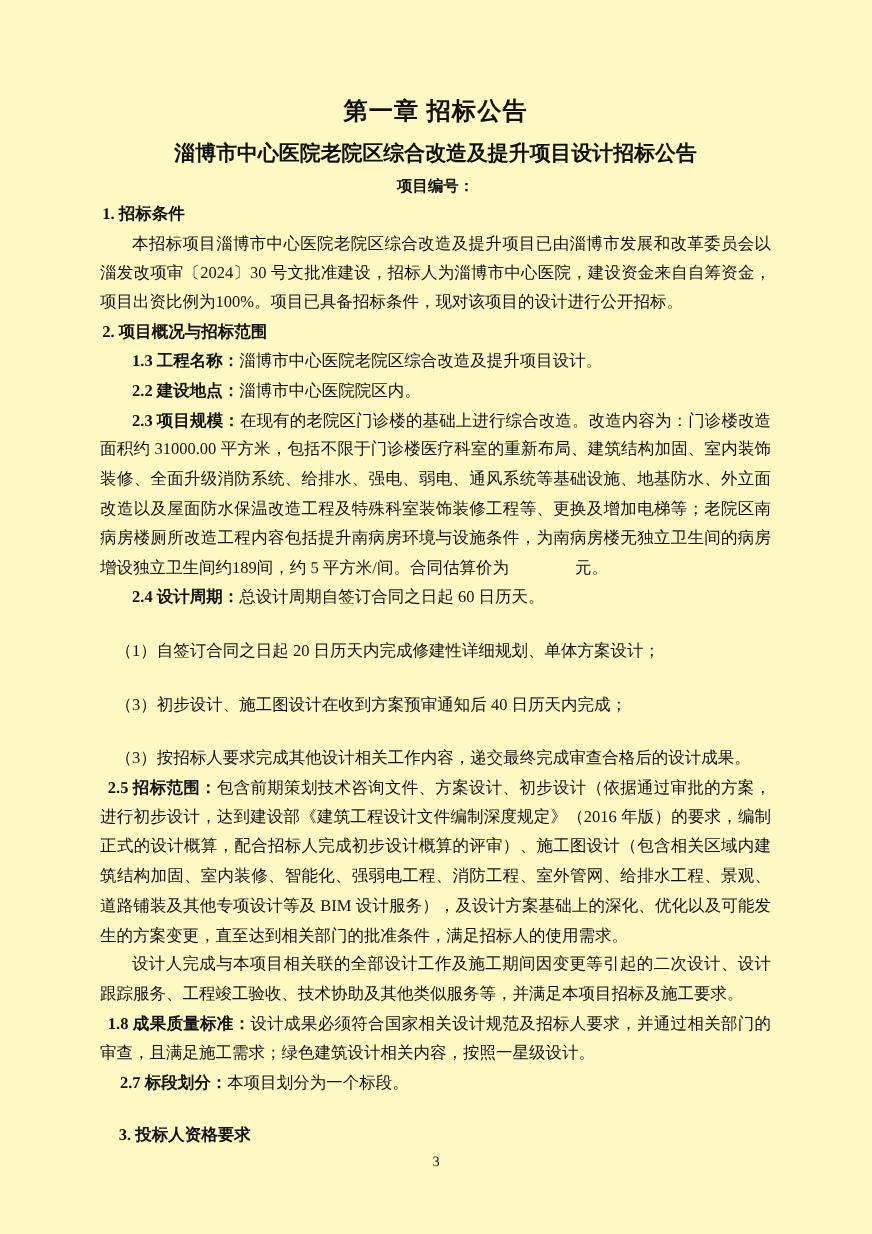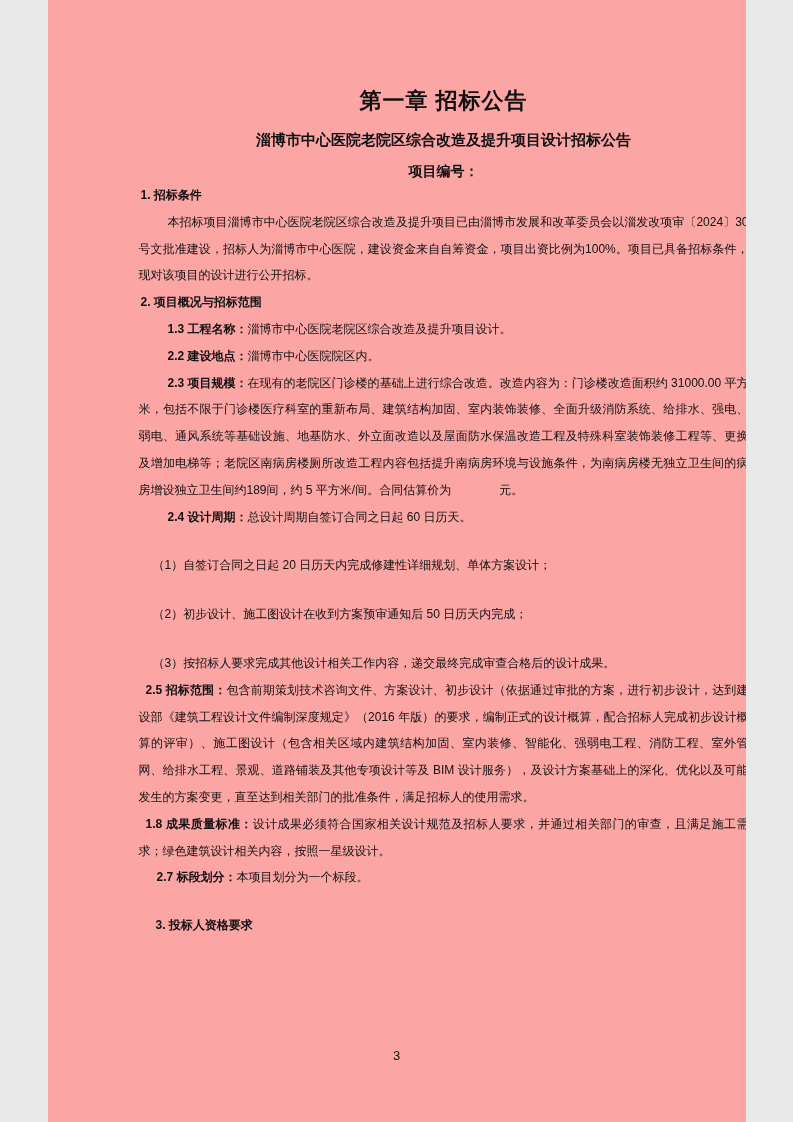--- a/index.html
+++ b/index.html
@@ -1,51 +1,51 @@
 <!DOCTYPE html>
 <html><head>
 <meta charset="utf-8">
 <style>
   html,body { margin:0; padding:0; background:#e8e8e8; }
   .page {
     position:relative;
-    width:698px; height:1122px;
+    width:793px; height:1122px;
     margin:0 auto;
-    background:#fca5a5;
+    background:#fef9c3;
     color:#111111;
-    font-family:Liberation Sans, sans-serif;
+    font-family:Liberation Serif, serif;
     overflow:hidden;
   }
   .content {
     position:absolute;
     left:91px; top:84px;
     width:610px;
   }
   .chapter {
     margin:0;
     font-size:22px; line-height:34px;
     font-weight:bold;
     text-align:center;
     letter-spacing:1px;
   }
   .doctitle {
     margin:8px 0 0 0;
-    font-size:15px; line-height:28px;
+    font-size:19px; line-height:28px;
     font-weight:bold;
     text-align:center;
   }
   .projno {
     margin:6px 0 0 0;
     font-size:14px; line-height:22px;
     font-weight:bold;
     text-align:center;
   }
   .p {
     margin:0;
-    font-size:12px;
+    font-size:15px;
     line-height:26.8px;
     text-align:justify;
     word-break:break-all;
   }
   .lbl { font-weight:bold; }
   .sec   { text-indent:2px;  }
   .ind-p { text-indent:29px; }
   .ind-a { text-indent:29px; }
   .ind-list { text-indent:14px;margin-top:22px; }
   .ind-half { text-indent:7px; }
@@ -79,26 +79,27 @@
     <p class="p ind-a"><b class="lbl">1.3 工程名称：</b><span>淄博市中心医院老院区综合改造及提升项目设计。</span></p>
 
     <p class="p ind-a"><b class="lbl">2.2 建设地点：</b><span>淄博市中心医院院区内。</span></p>
 
     <p class="p ind-a"><b class="lbl">2.3 项目规模：</b><span>在现有的老院区门诊楼的基础上进行综合改造。改造内容为：门诊楼改造面积约 31000.00 平方米，包括不限于门诊楼医疗科室的重新布局、建筑结构加固、室内装饰装修、全面升级消防系统、给排水、强电、弱电、通风系统等基础设施、地基防水、外立面改造以及屋面防水保温改造工程及特殊科室装饰装修工程等、更换及增加电梯等；老院区南病房楼厕所改造工程内容包括提升南病房环境与设施条件，为南病房楼无独立卫生间的病房增设独立卫生间约189间，约 5 平方米/间。合同估算价为　　　　元。</span></p>
 
     <p class="p ind-a"><b class="lbl">2.4 设计周期：</b><span>总设计周期自签订合同之日起 60 日历天。</span></p>
 
     <p class="p ind-list"><b class="lbl"></b><span>（1）自签订合同之日起 20 日历天内完成修建性详细规划、单体方案设计；</span></p>
 
-    <p class="p ind-list"><b class="lbl"></b><span>（2）初步设计、施工图设计在收到方案预审通知后 50 日历天内完成；</span></p>
+    <p class="p ind-list"><b class="lbl"></b><span>（3）初步设计、施工图设计在收到方案预审通知后 40 日历天内完成；</span></p>
 
     <p class="p ind-list"><b class="lbl"></b><span>（3）按招标人要求完成其他设计相关工作内容，递交最终完成审查合格后的设计成果。</span></p>
 
     <p class="p ind-half"><b class="lbl">2.5 招标范围：</b><span>包含前期策划技术咨询文件、方案设计、初步设计（依据通过审批的方案，进行初步设计，达到建设部《建筑工程设计文件编制深度规定》（2016 年版）的要求，编制正式的设计概算，配合招标人完成初步设计概算的评审）、施工图设计（包含相关区域内建筑结构加固、室内装修、智能化、强弱电工程、消防工程、室外管网、给排水工程、景观、道路铺装及其他专项设计等及 BIM 设计服务），及设计方案基础上的深化、优化以及可能发生的方案变更，直至达到相关部门的批准条件，满足招标人的使用需求。</span></p>
 
+    <p class="p ind-p"><b class="lbl"></b><span>设计人完成与本项目相关联的全部设计工作及施工期间因变更等引起的二次设计、设计跟踪服务、工程竣工验收、技术协助及其他类似服务等，并满足本项目招标及施工要求。</span></p>
 
     <p class="p ind-half"><b class="lbl">1.8 成果质量标准：</b><span>设计成果必须符合国家相关设计规范及招标人要求，并通过相关部门的审查，且满足施工需求；绿色建筑设计相关内容，按照一星级设计。</span></p>
 
     <p class="p ind-b"><b class="lbl">2.7 标段划分：</b><span>本项目划分为一个标段。</span></p>
 
     <p class="p sec2"><b class="lbl">3. 投标人资格要求</b><span></span></p>
 
 
   </div>
 

